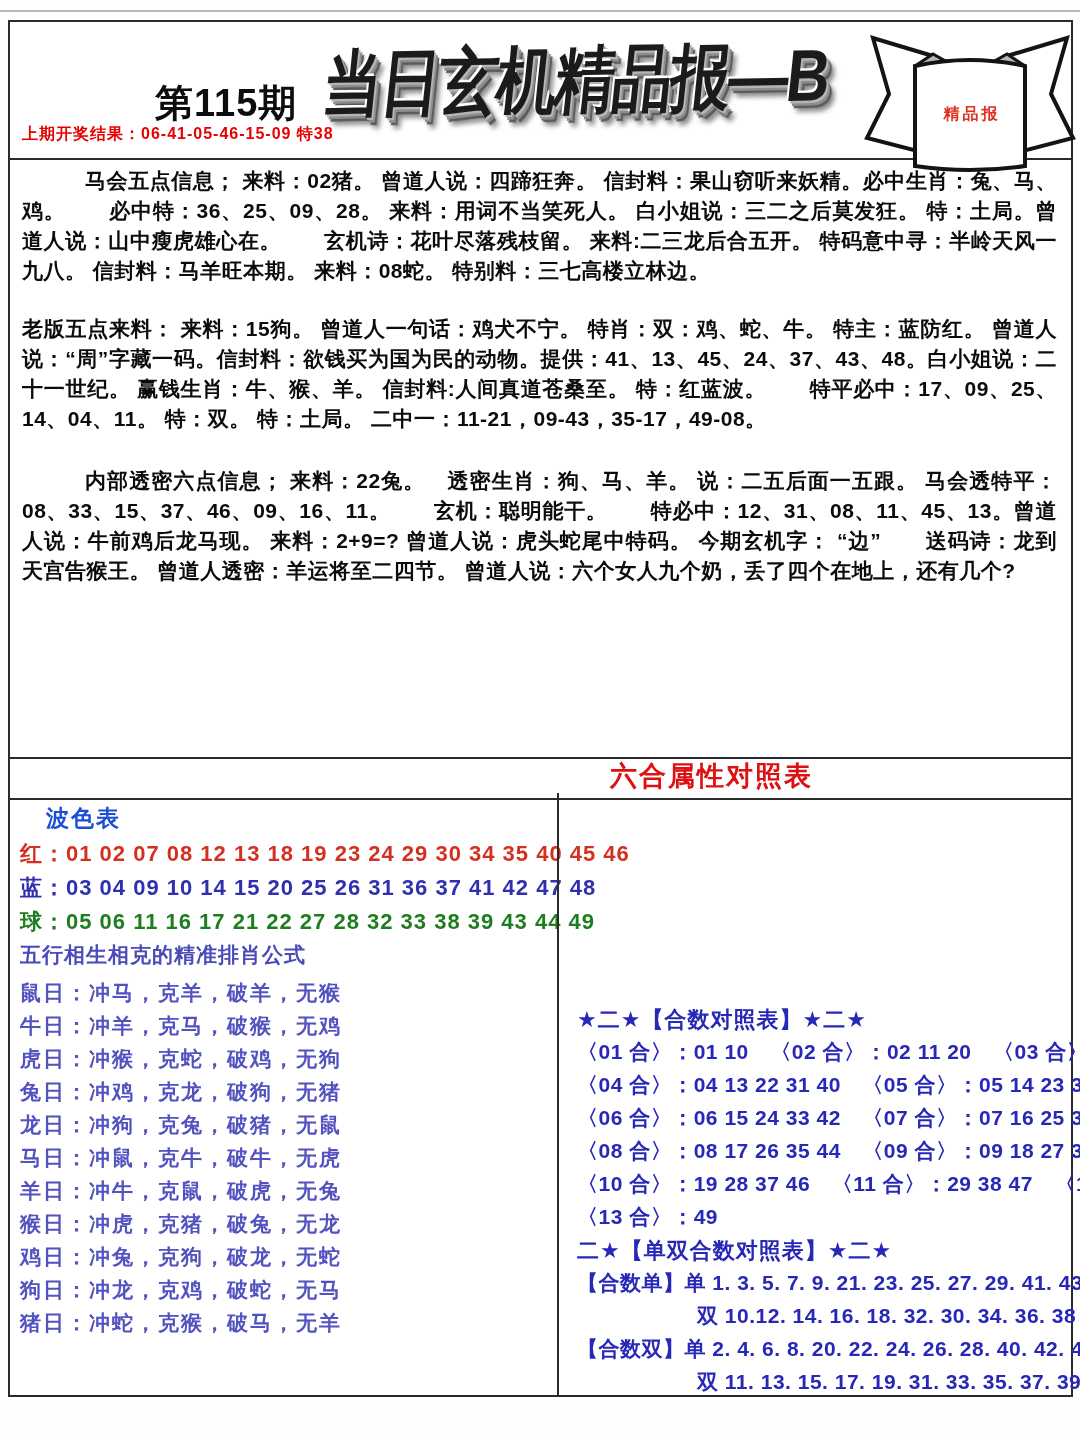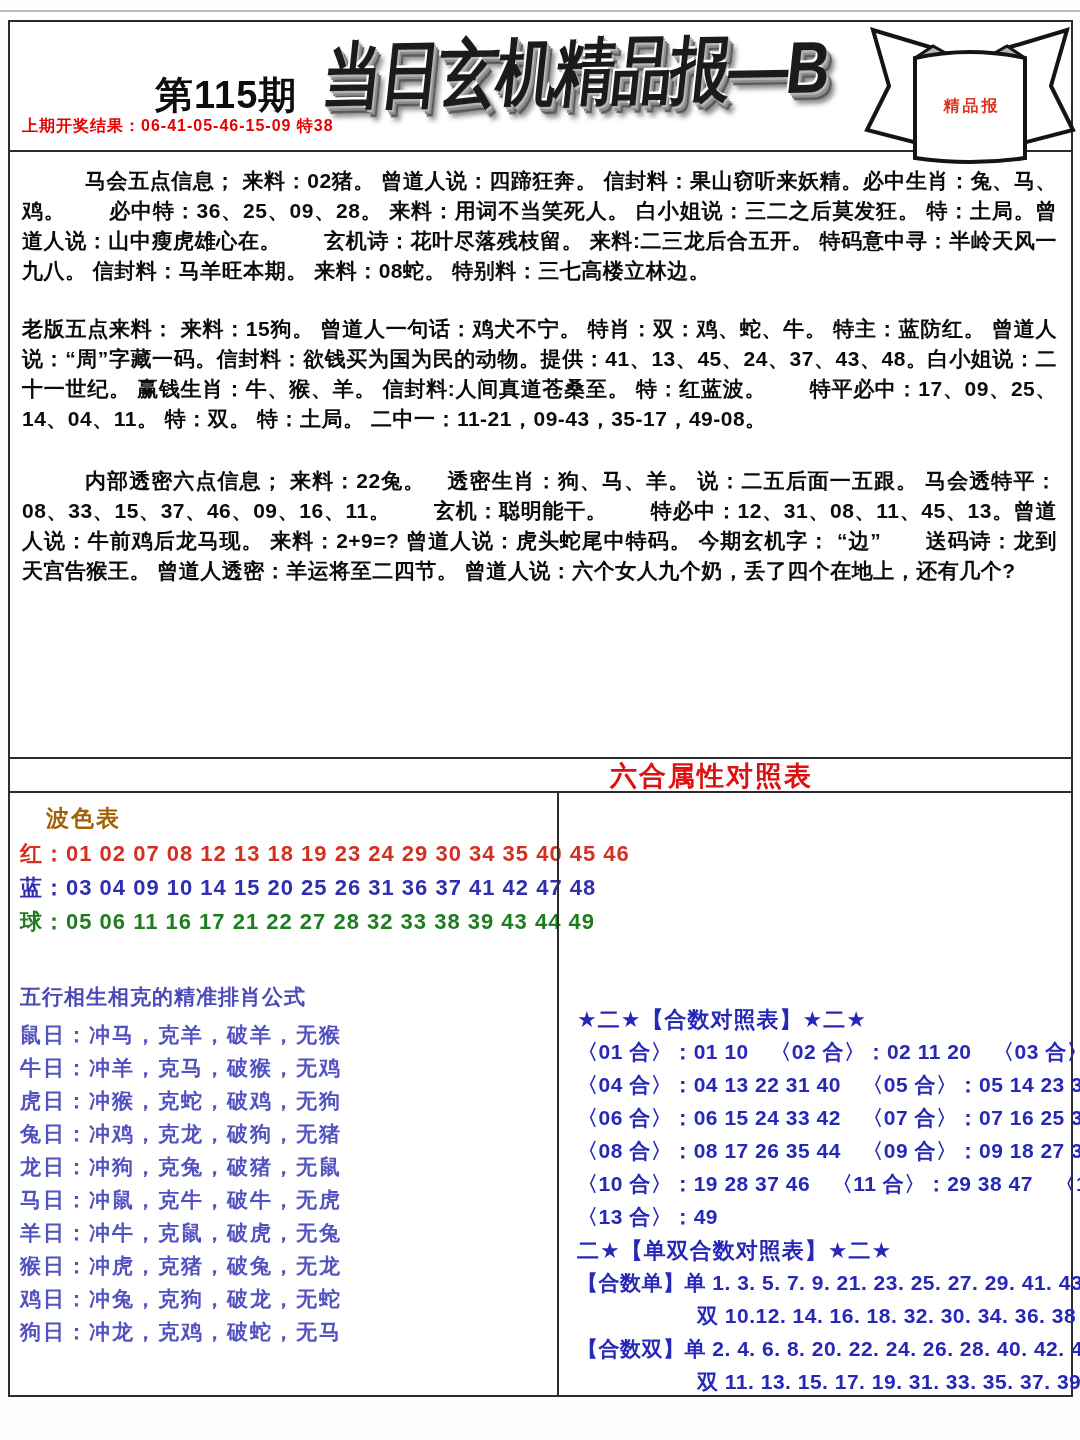--- a/index.html
+++ b/index.html
@@ -9,21 +9,21 @@
     background:#fefefe;
     font-family:"Liberation Sans","DejaVu Sans",sans-serif;
     font-weight:bold; color:#111;
   }
   .topline { position:absolute; left:0; top:10px; width:1080px; height:2px; background:#b9b9b9; }
   .frame {
     position:absolute; left:8px; top:20px; width:1065px; height:1377px;
     border:2px solid #2b2b2b; background:#fff;
   }
   
-  .header { position:absolute; left:0; top:0; width:100%; height:130px; border-bottom:2px solid #2b2b2b; }
+  .header { position:absolute; left:0; top:8px; width:100%; height:130px; border-bottom:2px solid #2b2b2b; }
   .issue { position:absolute; left:145px; top:48px; font-size:38px; color:#0d0d0d; letter-spacing:1px; }
   .title3d {
     position:absolute; left:318px; top:6px; font-size:60px; font-weight:900;
     letter-spacing:-2px; white-space:nowrap; color:#1b1b1b;
     transform:skew(-6deg,-1deg) scaleY(1.22); transform-origin:left top;
     text-shadow:-2px -2px 0 #ffffff, 2px 2px 0 #b5b5b5, 4px 4px 0 #8d8d8d,
                  6px 6px 1px #5a5a5a, 9px 9px 5px rgba(40,40,40,.55);
   }
   .result { position:absolute; left:12px; top:94px; font-size:16px; color:#e60000; letter-spacing:1px; }
   .ribbon-svg { position:absolute; left:845px; top:-16px; width:230px; height:164px; }
@@ -31,33 +31,33 @@
     position:absolute; left:902px; top:74px; width:120px; text-align:center;
     font-size:16px; color:#e03020; letter-spacing:3px;
   }
   
   .tips { position:absolute; left:0; top:130px; width:100%; padding:14px 14px 0 12px; }
   .para { font-size:21px; line-height:30px; text-align:justify; color:#0c0c0c; letter-spacing:.5px; }
   .para.indent { text-indent:3em; }
   .p1 { margin-bottom:28px; } .p2,.p3 { margin-bottom:32px; }
   
   .table-title {
-    position:absolute; left:0; top:735px; width:100%; height:36px;
+    position:absolute; left:0; top:735px; width:100%; height:43px;
     border-top:2px solid #2b2b2b; border-bottom:2px solid #2b2b2b;
     font-size:27px; color:#dd1111; line-height:34px; padding-left:600px; letter-spacing:2px;
   }
   .columns { position:absolute; left:0; top:771px; width:100%; bottom:0; display:flex; }
   .col-left { width:547px; padding:10px 0 0 10px; }
   .col-right { flex:1; border-left:2px solid #2b2b2b; padding:212px 0 0 18px; }
-  .wave-label { font-size:23px; color:#a16207; padding-left:26px; height:36px; letter-spacing:2px; }
+  .wave-label { font-size:23px; color:#1d4ed8; padding-left:26px; height:36px; letter-spacing:2px; }
   .wave { font-size:22px; height:34px; letter-spacing:1px; white-space:nowrap; }
   .wave.red { color:#d43022; }
   .wave.blue { color:#2f2fb0; }
   .wave.green { color:#1e7d1e; }
-  .formula { font-size:21px; color:#4a4ab8; height:38px; letter-spacing:1px;margin-top:42px; }
+  .formula { font-size:21px; color:#4a4ab8; height:38px; letter-spacing:1px; }
   .zline { font-size:21px; color:#5252c0; height:33px; letter-spacing:2px; white-space:nowrap; }
   .hs-header { font-size:22px; color:#2828b8; height:33px; letter-spacing:1px; white-space:nowrap; }
   .hs-line { font-size:21px; color:#2828b8; height:33px; white-space:nowrap; letter-spacing:.5px; }
   .hs-line.indent2 { padding-left:120px; }
 </style>
 </head>
 <body>
 
 <div class="page">
   <div class="topline"></div>
@@ -100,20 +100,21 @@
             <div class="zline">鼠日：冲马，克羊，破羊，无猴</div>
             <div class="zline">牛日：冲羊，克马，破猴，无鸡</div>
             <div class="zline">虎日：冲猴，克蛇，破鸡，无狗</div>
             <div class="zline">兔日：冲鸡，克龙，破狗，无猪</div>
             <div class="zline">龙日：冲狗，克兔，破猪，无鼠</div>
             <div class="zline">马日：冲鼠，克牛，破牛，无虎</div>
             <div class="zline">羊日：冲牛，克鼠，破虎，无兔</div>
             <div class="zline">猴日：冲虎，克猪，破兔，无龙</div>
             <div class="zline">鸡日：冲兔，克狗，破龙，无蛇</div>
             <div class="zline">狗日：冲龙，克鸡，破蛇，无马</div>
+            <div class="zline">猪日：冲蛇，克猴，破马，无羊</div>
           </div>
       </div>
 
       <div class="col-right">
         <div class="hs-header">★二★【合数对照表】★二★</div>
         <div>
             <div class="hs-line">〈01 合〉：01 10　〈02 合〉：02 11 20　〈03 合〉：03 12 21 30</div>
             <div class="hs-line">〈04 合〉：04 13 22 31 40　〈05 合〉：05 14 23 32 41</div>
             <div class="hs-line">〈06 合〉：06 15 24 33 42　〈07 合〉：07 16 25 34 43</div>
             <div class="hs-line">〈08 合〉：08 17 26 35 44　〈09 合〉：09 18 27 36 45</div>

